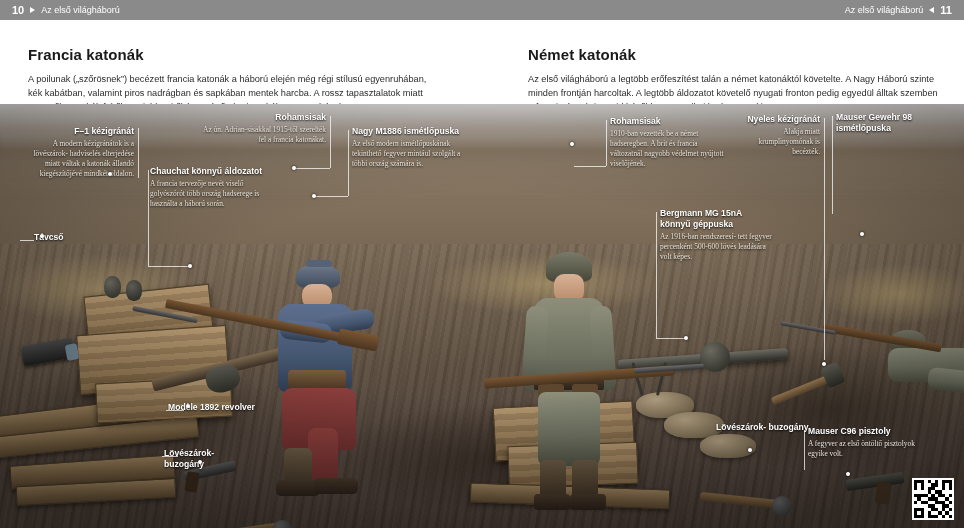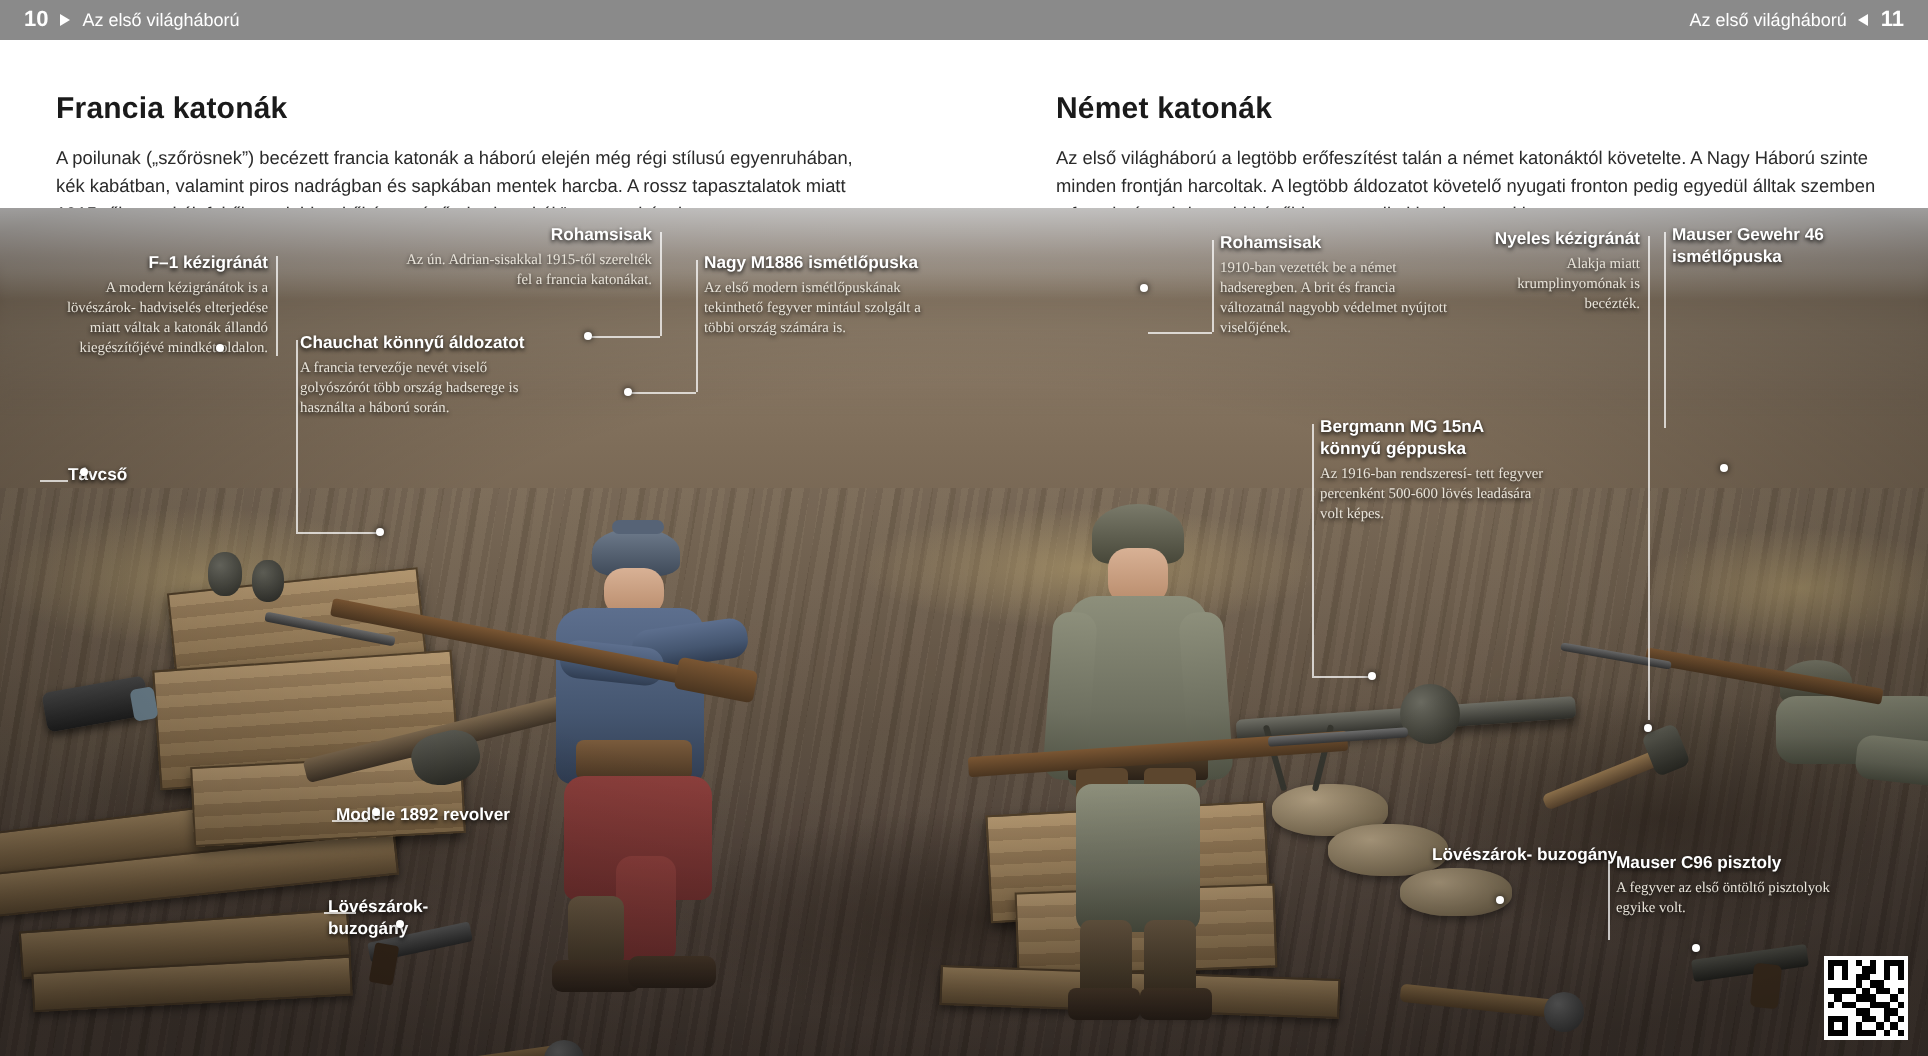--- a/index.html
+++ b/index.html
@@ -393,21 +393,21 @@
 
     <div class="callout co-r" style="left:730px; top:10px; width:90px;">
       <div class="co-title">Nyeles kézigránát</div>
       <div class="co-body">Alakja miatt krumplinyomónak is becézték.</div>
     </div>
     <div class="leader v" style="left:824px; top:14px; height:90px;"></div>
     <div class="leader v" style="left:824px; top:104px; height:152px;"></div>
     <div class="dot" style="left:822px; top:258px;"></div>
 
     <div class="callout co-l" style="left:836px; top:8px; width:122px;">
-      <div class="co-title">Mauser Gewehr 46 ismétlőpuska</div>
+      <div class="co-title">Mauser Gewehr 98 ismétlőpuska</div>
     </div>
     <div class="leader v" style="left:832px; top:12px; height:98px;"></div>
     <div class="leader h" style="left:832px; top:110px; width:0px;"></div>
     <div class="dot" style="left:860px; top:128px;"></div>
 
     <div class="callout co-l" style="left:716px; top:318px; width:96px;">
       <div class="co-title">Lövészárok- buzogány</div>
     </div>
     <div class="leader h" style="left:712px; top:326px; width:0px;"></div>
     <div class="dot" style="left:748px; top:344px;"></div>

